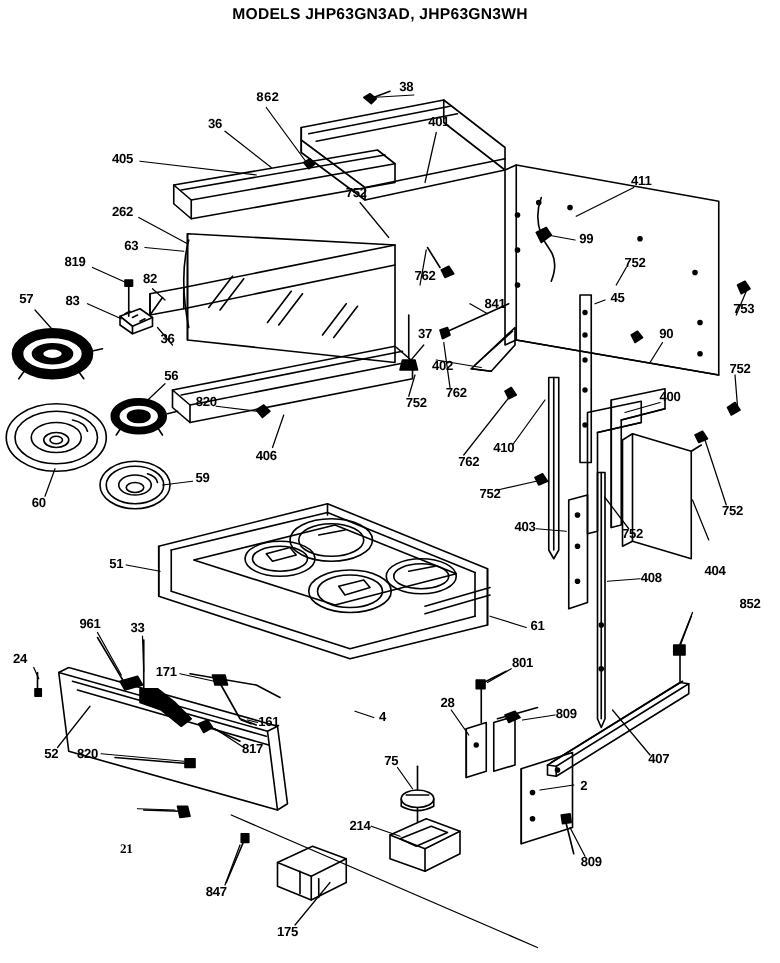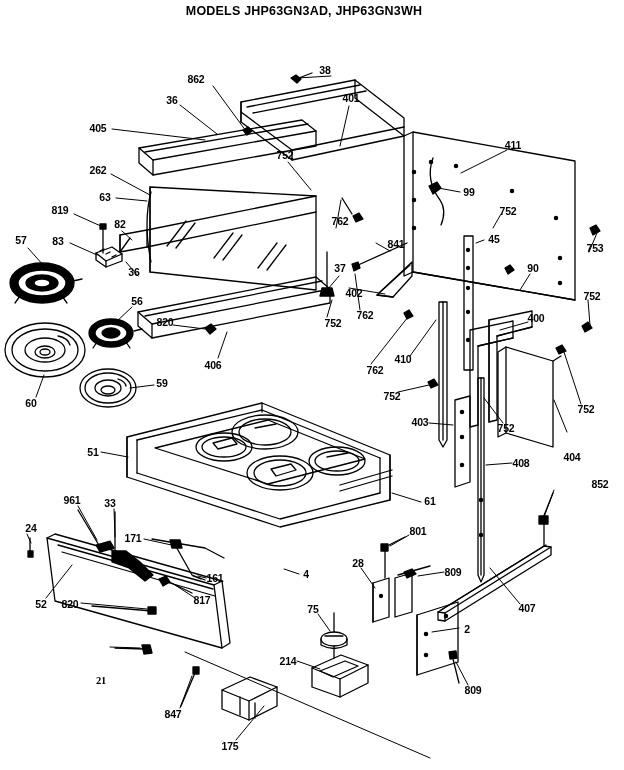--- a/index.html
+++ b/index.html
@@ -469,21 +469,21 @@
         <path d="M297 661 L320 669"></path>
         <path d="M468 685 L456 662"></path>
         <path d="M180 708 L192 676"></path>
         <path d="M236 740 L264 706"></path>
       </g>
 
     </g>
   </svg>
 
   <div id="callout-layer">
-      <div class="callout" style="left: 196px; top: 79px;">862</div>
+      <div class="callout" style="left: 214px; top: 79px; font-family: Liberation Mono, monospace;">862</div>
       <div class="callout" style="left: 325px; top: 70px;">38</div>
       <div class="callout" style="left: 172px; top: 100px;">36</div>
       <div class="callout" style="left: 351px; top: 98px;">401</div>
       <div class="callout" style="left: 98px; top: 128px;">405</div>
       <div class="callout" style="left: 513px; top: 145px;">411</div>
       <div class="callout" style="left: 285px; top: 155px;">752</div>
       <div class="callout" style="left: 98px; top: 170px;">262</div>
       <div class="callout" style="left: 105px; top: 197px;">63</div>
       <div class="callout" style="left: 469px; top: 192px;">99</div>
       <div class="callout" style="left: 60px; top: 210px;">819</div>
@@ -514,21 +514,21 @@
       <div class="callout" style="left: 586px; top: 409px;">752</div>
       <div class="callout" style="left: 420px; top: 422px;">403</div>
       <div class="callout" style="left: 506px; top: 428px;">752</div>
       <div class="callout" style="left: 572px; top: 437px; margin-top: 20px;">404</div>
       <div class="callout" style="left: 93px; top: 452px;">51</div>
       <div class="callout" style="left: 521px; top: 463px;">408</div>
       <div class="callout" style="left: 72px; top: 500px;">961</div>
       <div class="callout" style="left: 110px; top: 503px;">33</div>
       <div class="callout" style="left: 430px; top: 501px;">61</div>
       <div class="callout" style="left: 560px; top: 484px; margin-left: 40px;">852</div>
-      <div class="callout" style="left: 31px; top: 528px;">24</div>
+      <div class="callout" style="left: 16px; top: 528px;">24</div>
       <div class="callout" style="left: 133px; top: 538px;">171</div>
       <div class="callout" style="left: 418px; top: 531px;">801</div>
       <div class="callout" style="left: 215px; top: 578px;">161</div>
       <div class="callout" style="left: 358px; top: 563px;">28</div>
       <div class="callout" style="left: 453px; top: 572px;">809</div>
       <div class="callout" style="left: 306px; top: 574px;">4</div>
       <div class="callout" style="left: 41px; top: 604px;">52</div>
       <div class="callout" style="left: 70px; top: 604px;">820</div>
       <div class="callout" style="left: 202px; top: 600px;">817</div>
       <div class="callout" style="left: 527px; top: 608px;">407</div>

